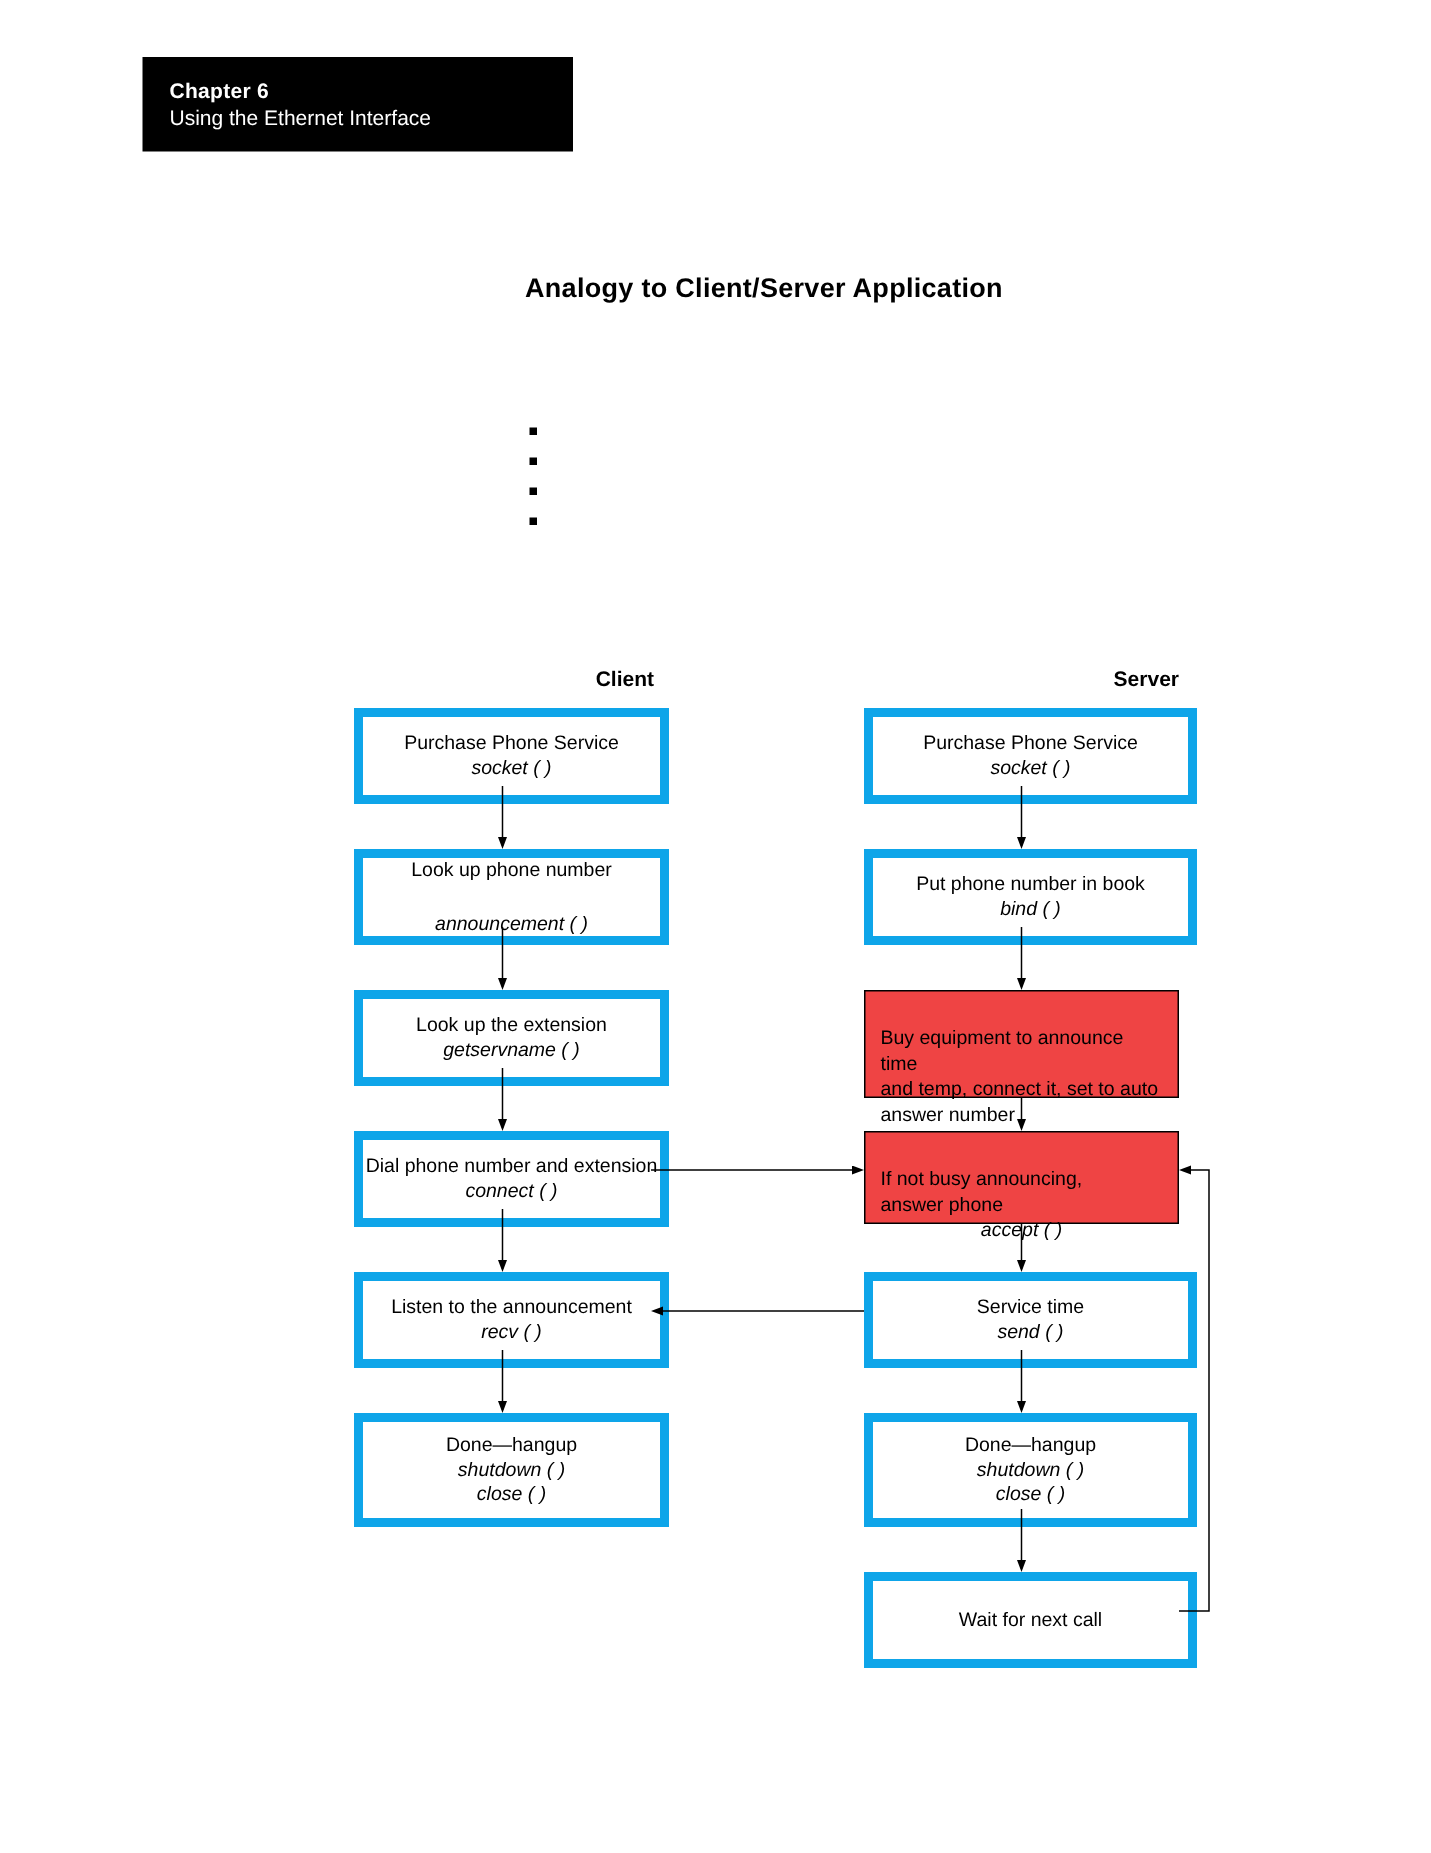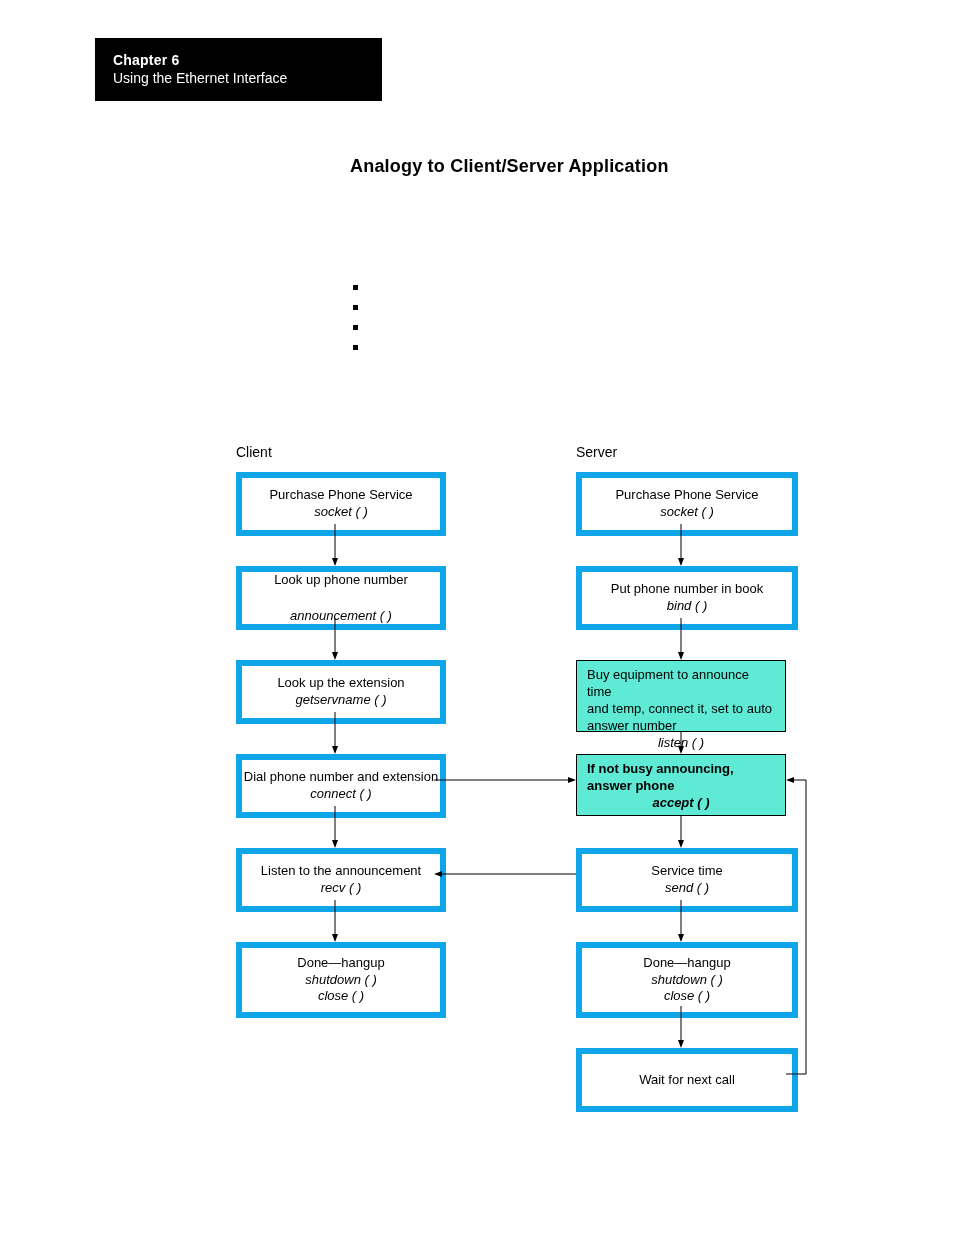--- a/index.html
+++ b/index.html
@@ -33,21 +33,21 @@
     letter-spacing: 0.2px;
   }
   .chapter-line2 {
     font-size: 14px;
     font-weight: 400;
     margin-top: 2px;
   }
   .headline {
     position: absolute;
     left: 350px;
-    top: 156px;
+    top: 182px;
     font-size: 18px;
     font-weight: 700;
     letter-spacing: 0.2px;
   }
   .bullets {
     position: absolute;
     left: 353px;
     top: 285px;
   }
   .bullet {
@@ -60,22 +60,22 @@
   
   .flow {
     position: absolute;
     left: 236px;
     top: 444px;
     width: 570px;
   }
   .col-label {
     position: absolute;
     font-size: 14px;
-    font-weight: 400;
-    text-align: left;
+    font-weight: 700;
+    text-align: right;
   }
   .col-label.client { left: 0; width: 200px; top: 0; }
   .col-label.server { left: 340px; width: 210px; top: 0; }
 
   .box {
     position: absolute;
     border: 6px solid #0ea5e9;
     text-align: center;
     font-size: 13px;
     line-height: 1.3;
@@ -84,40 +84,40 @@
     justify-content: center;
     background: #fff;
   }
   .box .t { display: block; }
   .box .fn { font-style: italic; display: block; }
   .bigbox {
     position: absolute;
     border: 1px solid #000;
     font-size: 13px;
     line-height: 1.3;
-    background: #5eead4;
-    padding: 6px 10px;
+    background: #ef4444;
+    padding: 23px 10px;
     box-sizing: border-box;
   }
   .bigbox .t { display:block; }
   .bigbox .fn { font-style: italic; display:block; text-align:center; }
 
   
   .c1 { left: 0;   top: 28px;  width: 198px; height: 52px; }
   .c2 { left: 0;   top: 122px; width: 198px; height: 52px; gap: 19px; }
   .c3 { left: 0;   top: 216px; width: 198px; height: 52px; }
   .c4 { left: 0;   top: 310px; width: 198px; height: 52px; }
   .c5 { left: 0;   top: 404px; width: 198px; height: 52px; }
   .c6 { left: 0;   top: 498px; width: 198px; height: 64px; }
 
   
   .s1 { left: 340px; top: 28px;  width: 210px; height: 52px; }
   .s2 { left: 340px; top: 122px; width: 210px; height: 52px; }
   .s3 { left: 340px; top: 216px; width: 210px; height: 72px; }  
-  .s4 { left: 340px; top: 310px; width: 210px; height: 62px; font-weight: bold; }
+  .s4 { left: 340px; top: 310px; width: 210px; height: 62px; }
   .s5 { left: 340px; top: 404px; width: 210px; height: 52px; }
   .s6 { left: 340px; top: 498px; width: 210px; height: 64px; }
   .s7 { left: 340px; top: 604px; width: 210px; height: 52px; }
 
   
   .arrow-svg {
     position: absolute;
     overflow: visible;
   }
 </style>

